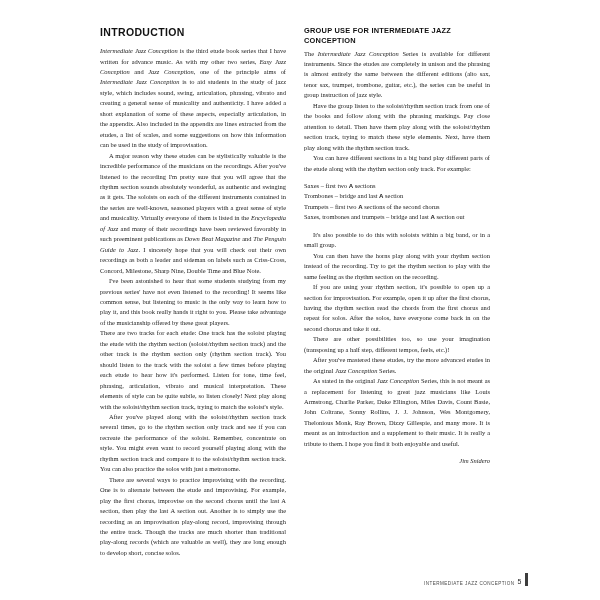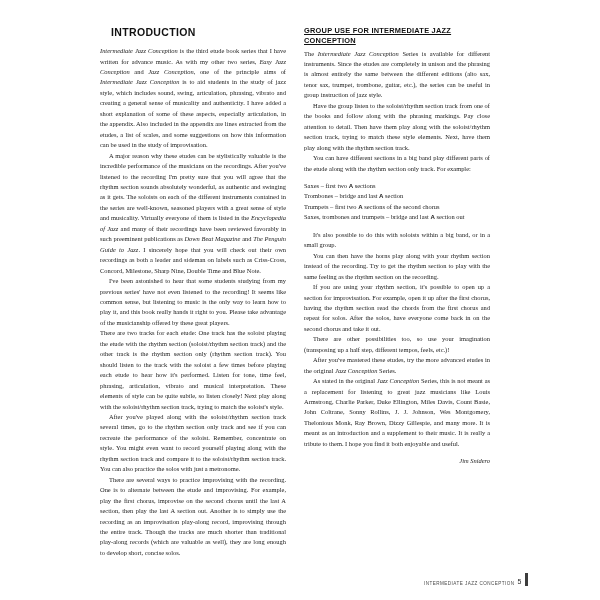--- a/index.html
+++ b/index.html
@@ -30,34 +30,33 @@
   .col {
     width: 186px;
     flex: 0 0 186px;
   }
   h1.section-title {
     font-family: "Liberation Sans", sans-serif;
     font-size: 10.5px;
     font-weight: bold;
     letter-spacing: 0.35px;
     color: #111111;
-    margin: 0 0 7px 11px;
+    margin: 0 0 7px 0;
     line-height: 1.25;
     text-transform: uppercase;
   }
   h2.sub-title {
     font-family: "Liberation Sans", sans-serif;
     font-size: 7.4px;
     font-weight: bold;
     letter-spacing: 0.25px;
     color: #111111;
     margin: 9px 0 3px 0;
     line-height: 1.32;
     text-transform: uppercase;
-    text-decoration: underline;
   }
   h2.sub-title.first-right {
     margin-top: 0;
   }
   p.para {
     font-size: 6.45px;
     line-height: 1.62;
     text-align: justify;
     margin: 0;
     text-indent: 9px;

